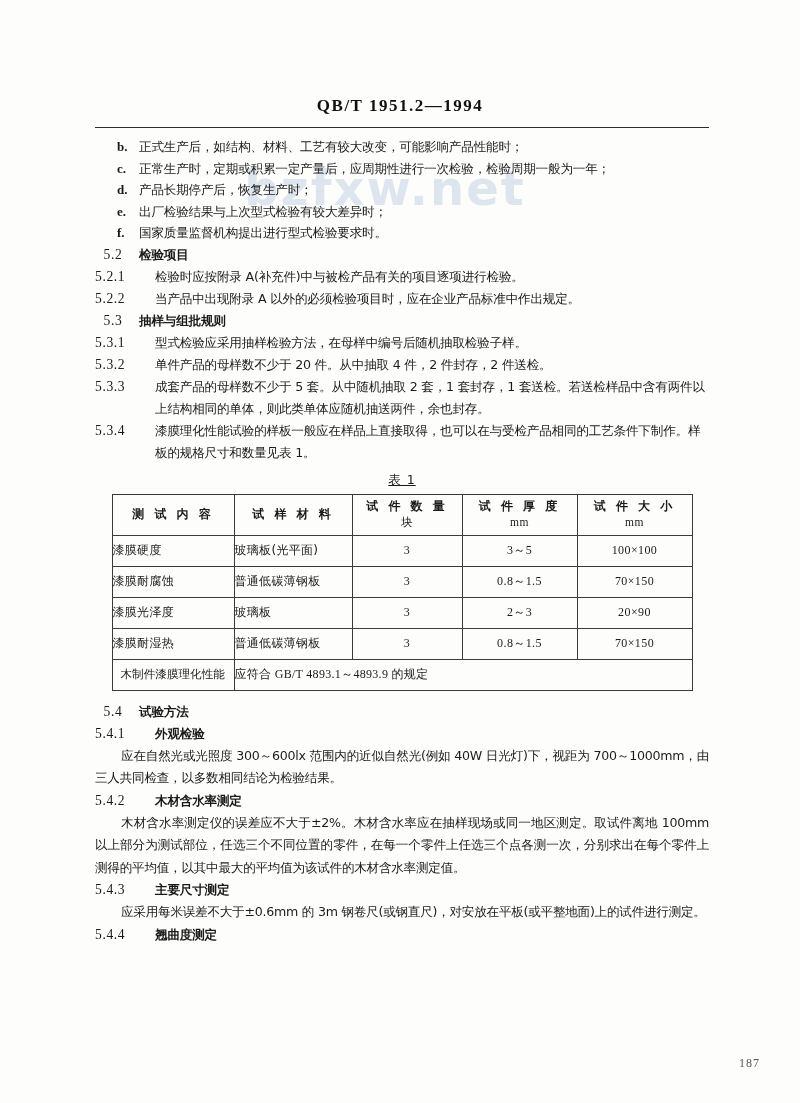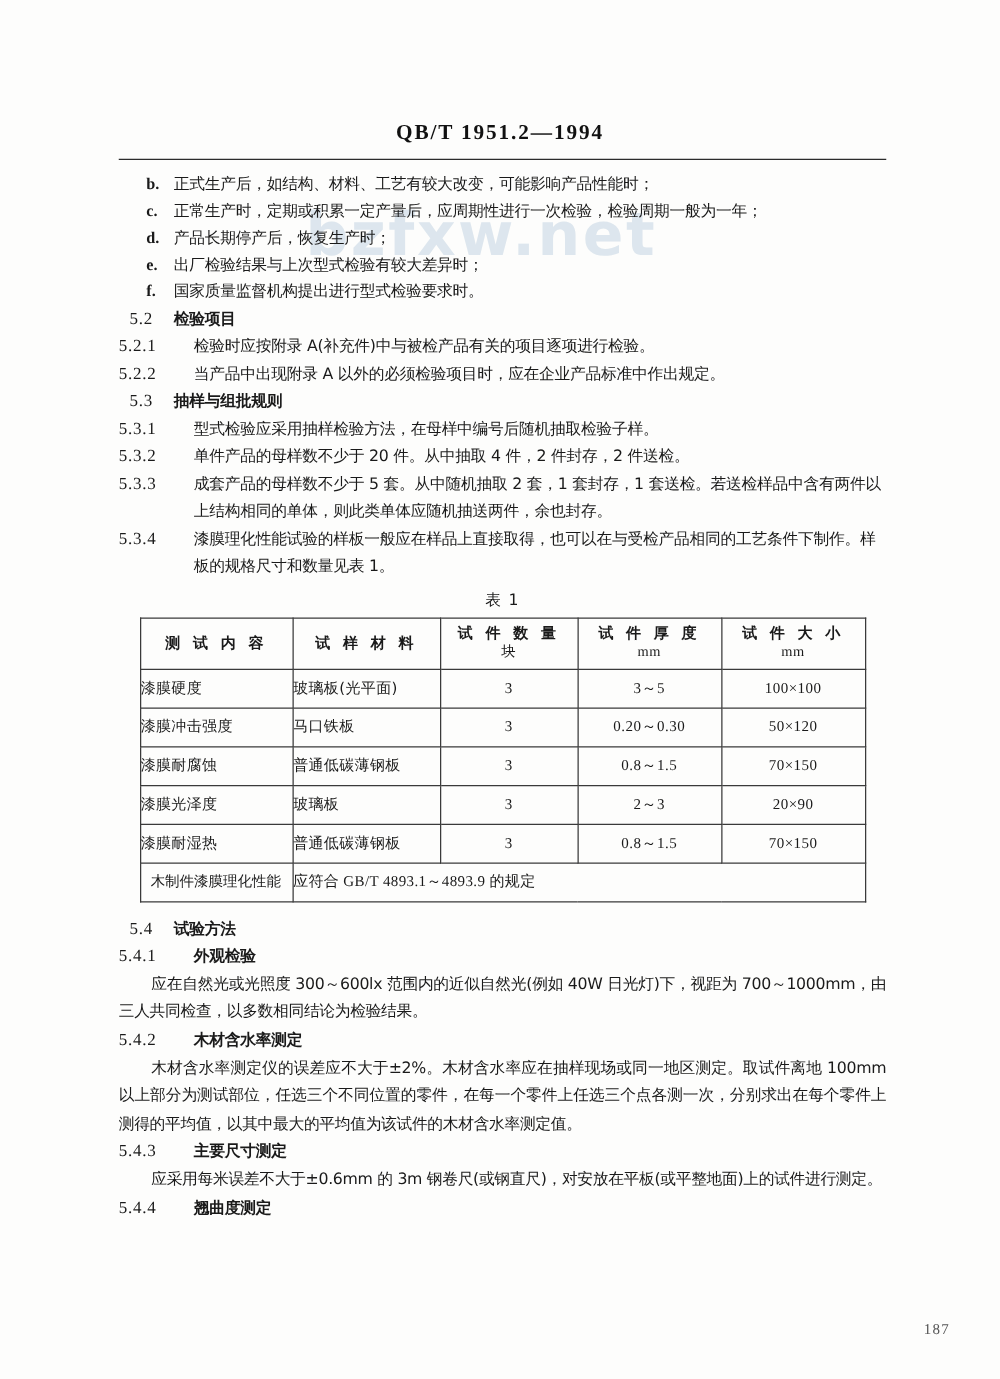--- a/index.html
+++ b/index.html
@@ -150,20 +150,21 @@
   
   .table-wrap {
     margin-top: 8px;
   }
   .table-caption {
     text-align: center;
     font-family: "DejaVu Sans", sans-serif;
     font-size: 12.5px;
     margin-bottom: 5px;
     letter-spacing: 1px;
+    text-decoration: underline;
   }
   table.spec {
     border-collapse: collapse;
     width: 580px;
     margin: 0 auto;
     table-layout: fixed;
   }
   table.spec td, table.spec th {
     border: 1px solid #3a3a3a;
     font-weight: normal;
@@ -348,27 +349,20 @@
         </thead>
         <tbody>
           <tr>
             <td class="c1">漆膜硬度</td>
             <td class="c2">玻璃板(光平面)</td>
             <td class="c3">3</td>
             <td class="c4">3～5</td>
             <td class="c5">100×100</td>
           </tr>
           <tr>
-            <td class="c1">漆膜冲击强度</td>
-            <td class="c2">马口铁板</td>
-            <td class="c3">3</td>
-            <td class="c4">0.20～0.30</td>
-            <td class="c5">50×120</td>
-          </tr>
-          <tr>
             <td class="c1">漆膜耐腐蚀</td>
             <td class="c2">普通低碳薄钢板</td>
             <td class="c3">3</td>
             <td class="c4">0.8～1.5</td>
             <td class="c5">70×150</td>
           </tr>
           <tr>
             <td class="c1">漆膜光泽度</td>
             <td class="c2">玻璃板</td>
             <td class="c3">3</td>

